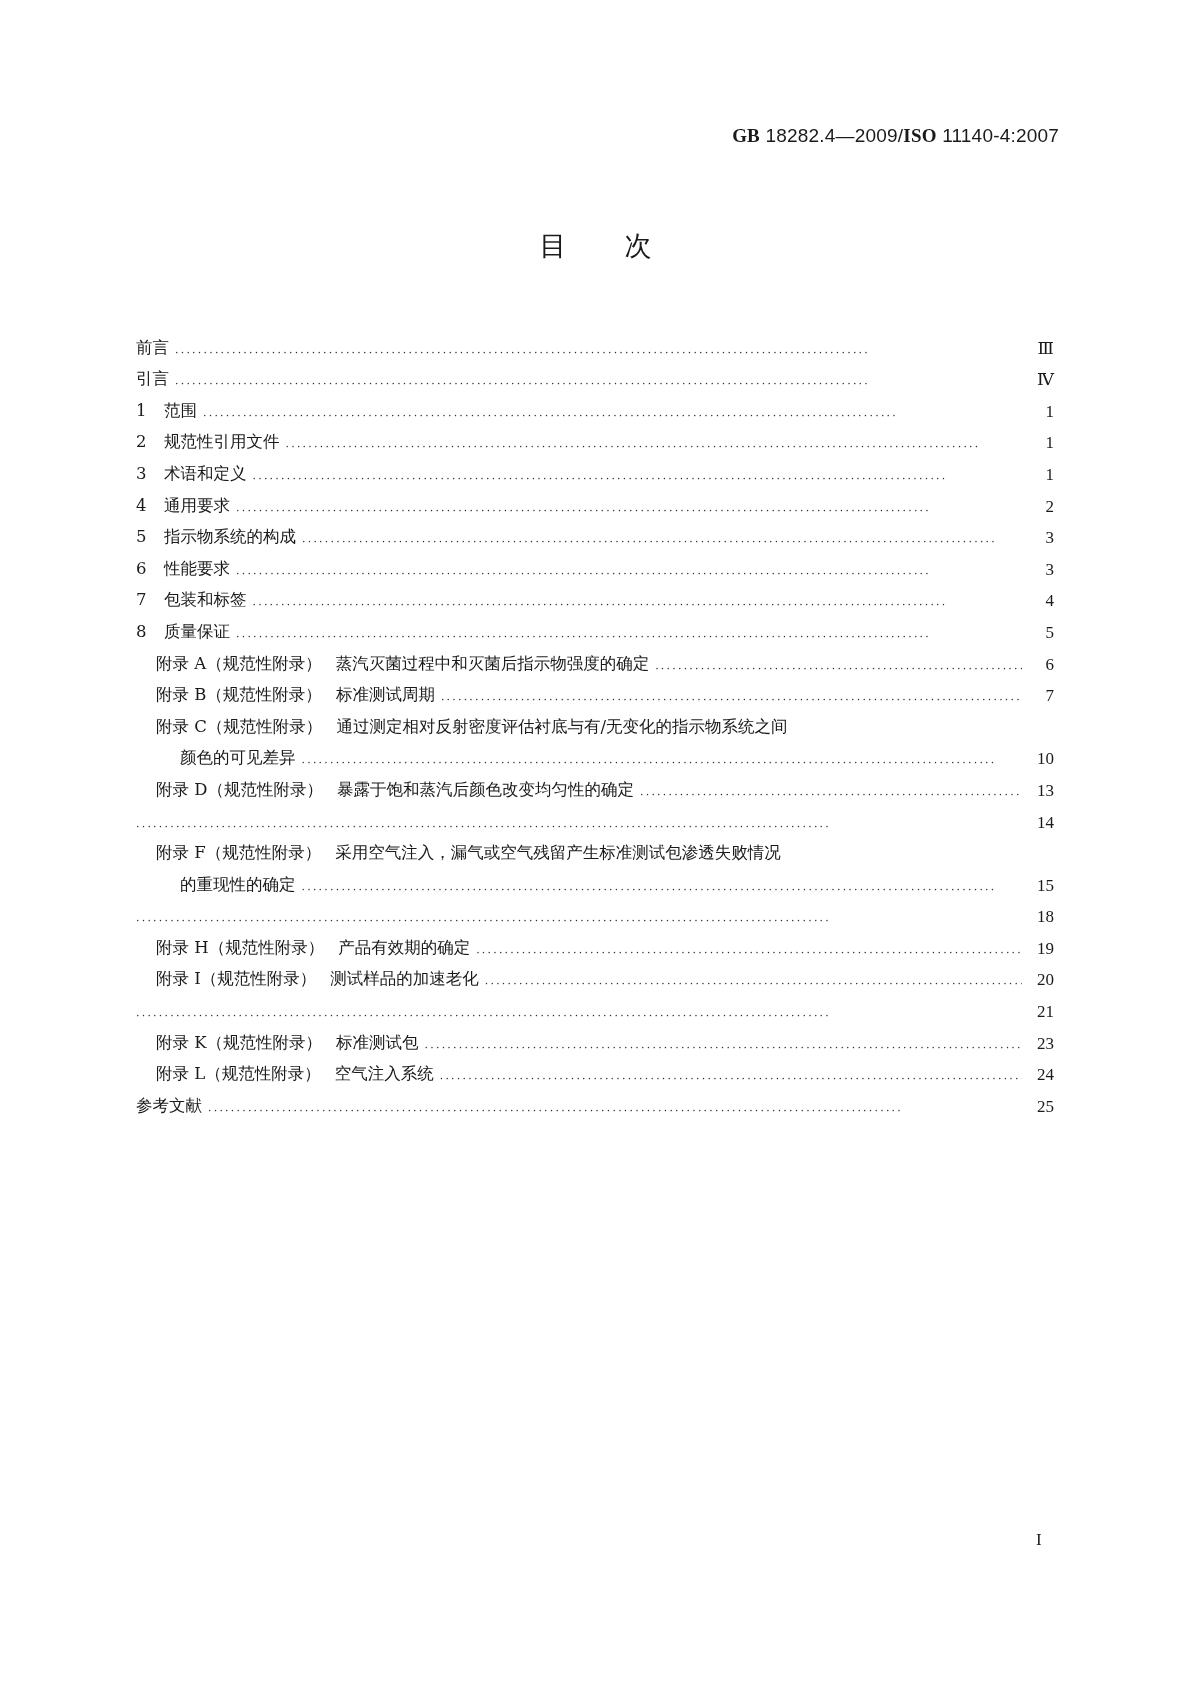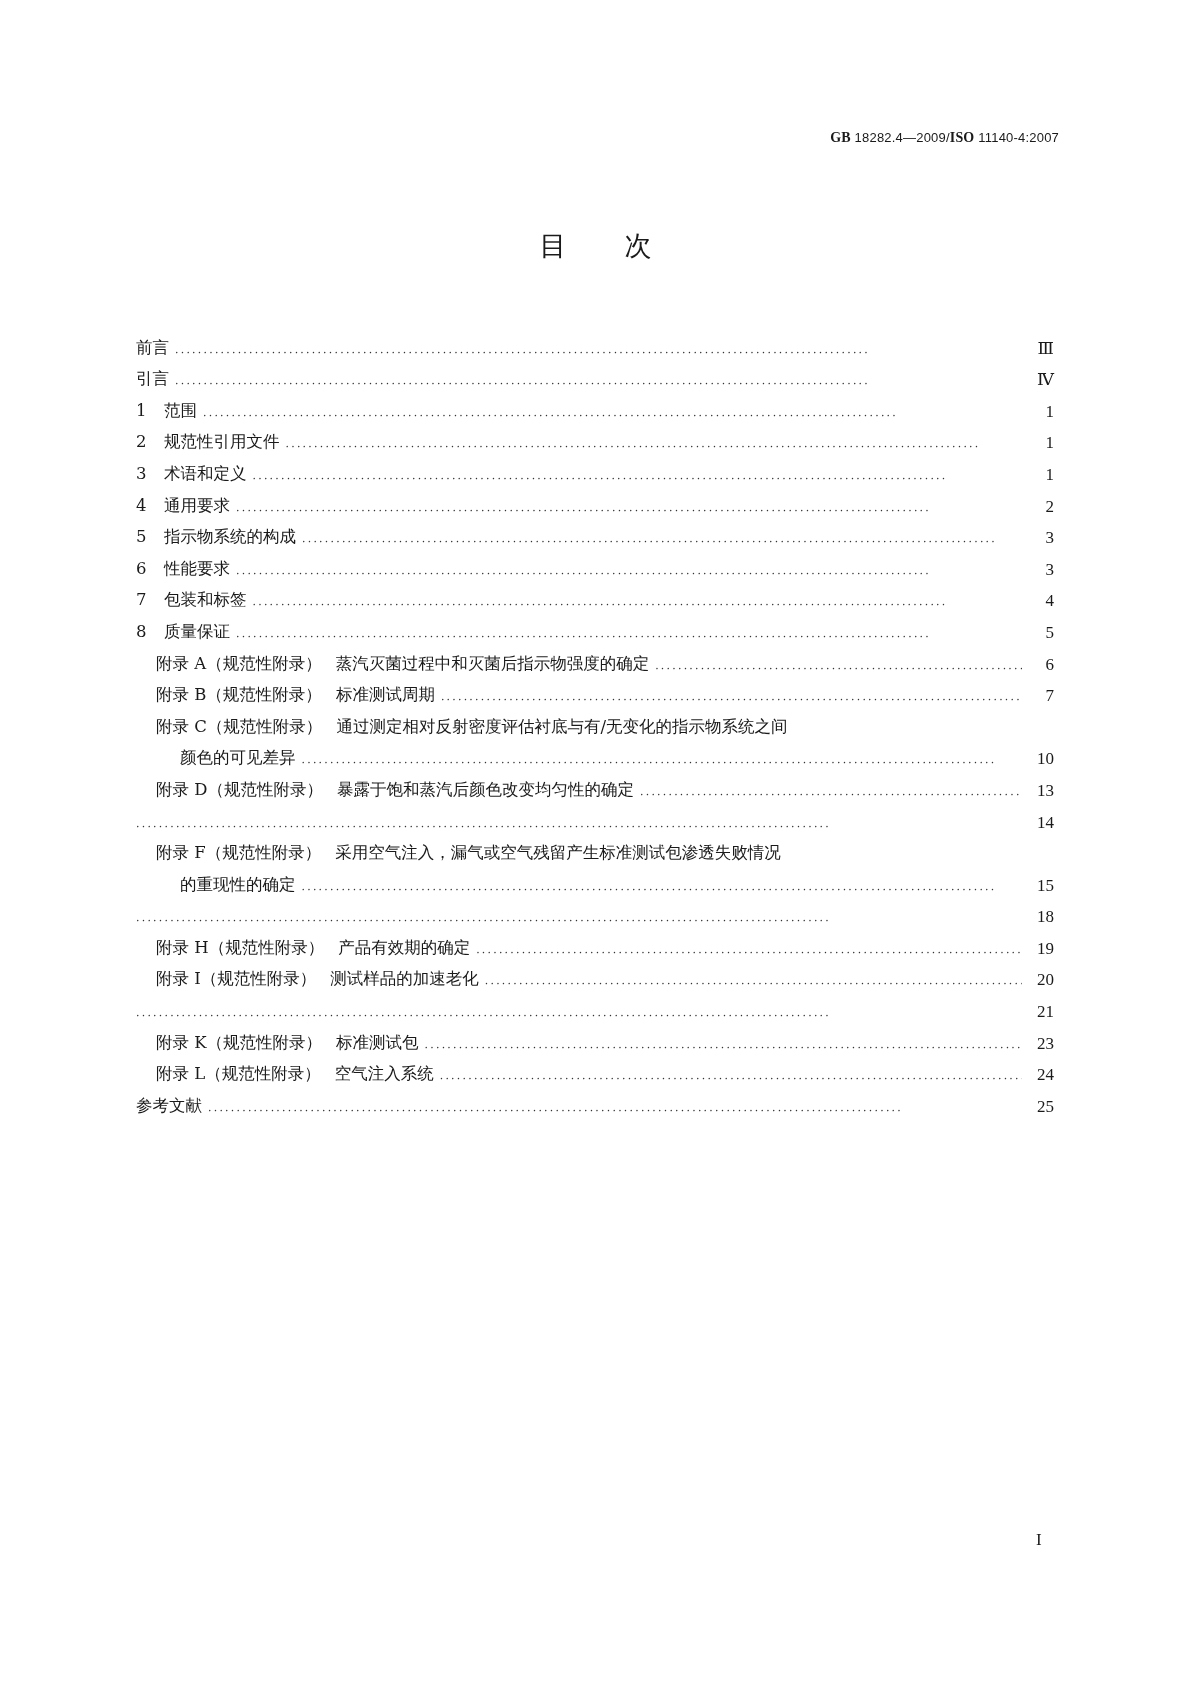--- a/index.html
+++ b/index.html
@@ -19,25 +19,25 @@
     position: absolute;
     top: 125px;
     right: 132px;
     font-size: 18px;
     letter-spacing: 0.2px;
     white-space: nowrap;
   }
   .std-header .bold {
     font-family: "Liberation Serif", "DejaVu Serif", serif;
     font-weight: bold;
-    font-size: 14px;
+    font-size: 19px;
   }
   .std-header .num {
     font-family: "Liberation Sans", "DejaVu Sans", sans-serif;
-    font-size: 13px;
+    font-size: 19px;
   }
   .doc-title {
     position: absolute;
     top: 228px;
     left: 0;
     width: 1191px;
     text-align: center;
     font-family: "DejaVu Sans", sans-serif;
     font-weight: normal;
     font-size: 27px;

